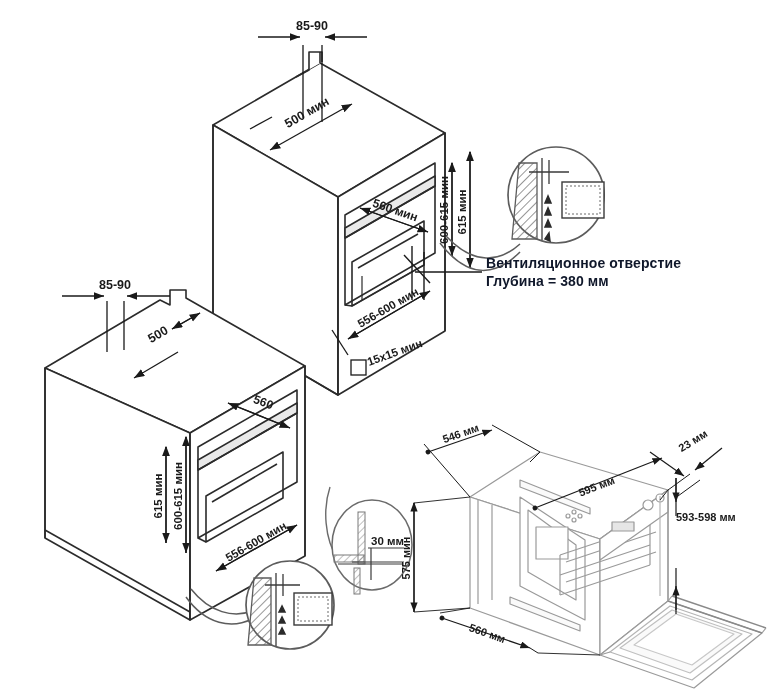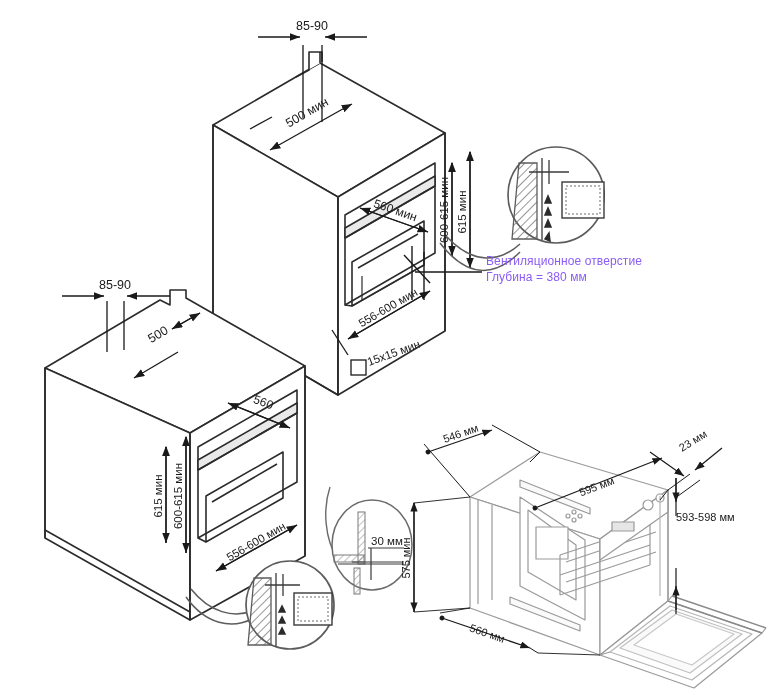--- a/index.html
+++ b/index.html
@@ -13,36 +13,37 @@
     position: relative;
     overflow: hidden;
     font-family: "Liberation Sans", sans-serif;
     color: #1a1a1a;
   }
   #diagram-root {
     position: absolute;
     left: 0; top: 0;
     width: 772px;
     height: 514px;
+    font-weight: bold;
   }
   svg.canvas {
     position: absolute;
     left: 0; top: 0;
     width: 772px;
     height: 695px;
     display: block;
   }
   .note-block {
     position: absolute;
     left: 486px;
     top: 254px;
     width: 250px;
     line-height: 1.30;
-    font-size: 12px;
-    color: #8b5cf6;
+    font-size: 14px;
+    color: #0f172a;
     letter-spacing: 0.1px;
     white-space: nowrap;
   }
   .note-block div { display: block; }
   
 </style>
 </head>
 <body>
 
 <div id="diagram-root">

